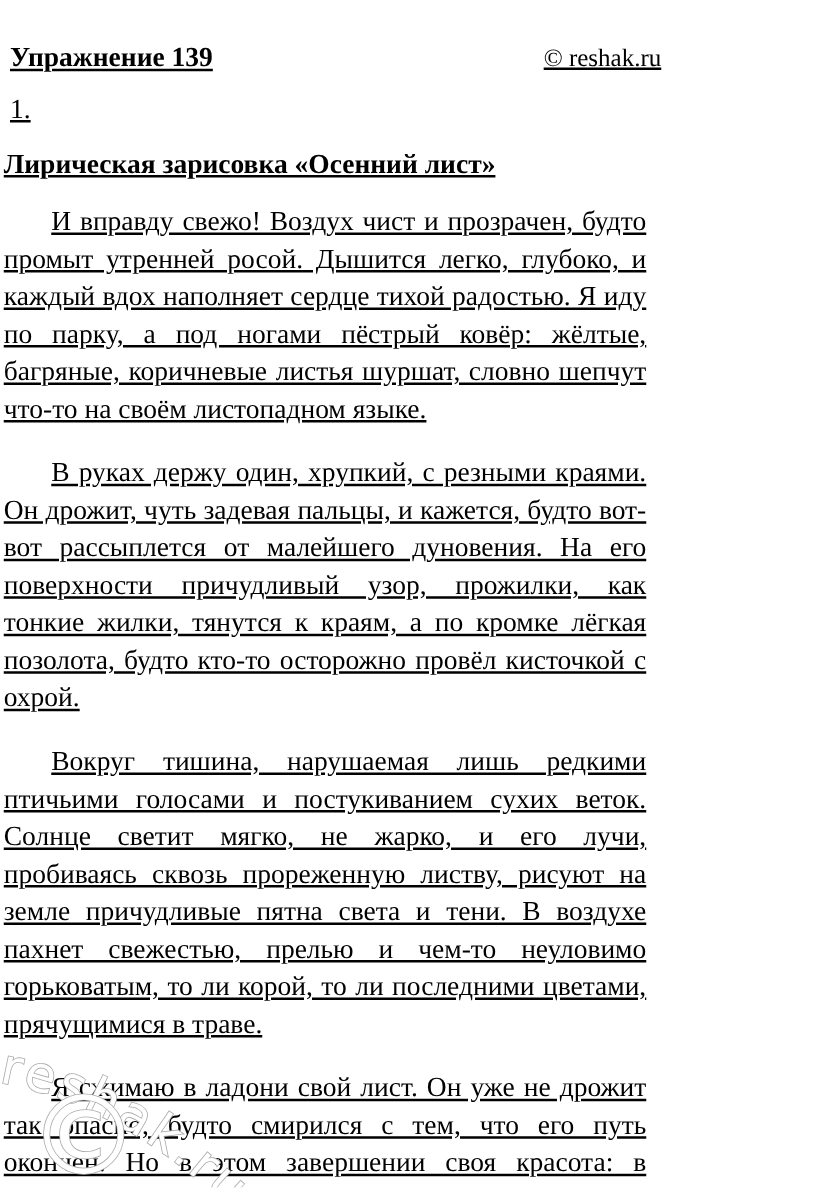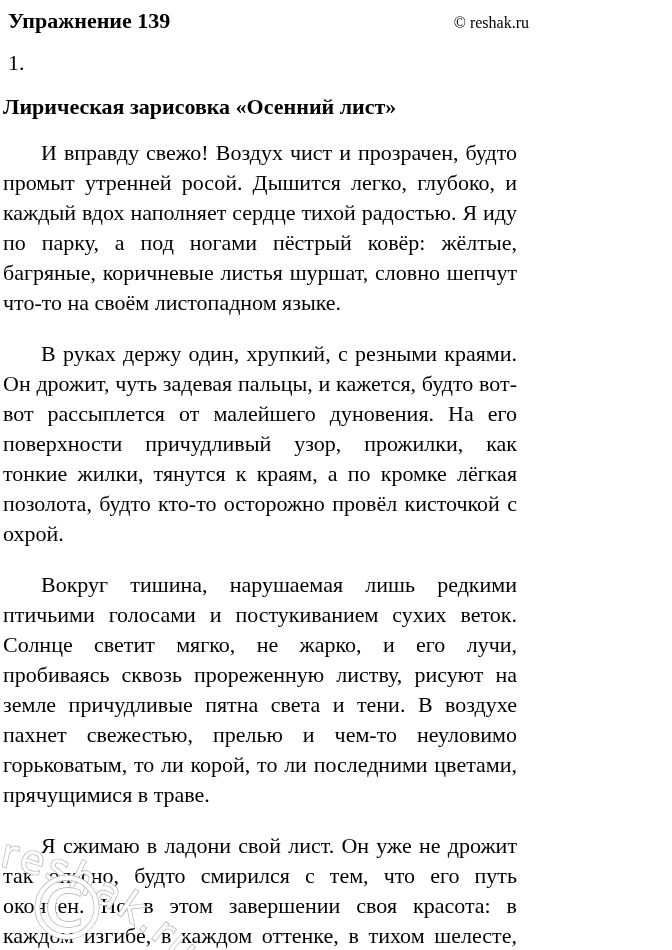--- a/index.html
+++ b/index.html
@@ -12,34 +12,36 @@
     width: 536px;
     height: 950px;
     box-sizing: border-box;
     padding: 6px 7px 0 3px;
     background: #ffffff;
     color: #000000;
     font-family: "Liberation Serif", serif;
     font-size: 22px;
     line-height: 30px;
     overflow: hidden;
+    text-decoration: underline;
   }
   .header-row {
     display: flex;
     justify-content: space-between;
     align-items: baseline;
     margin: 0 0 10px 0;
   }
   .exercise-title {
     font-weight: bold;
     padding-left: 5px;
   }
   .copyright {
     font-weight: normal;
-    font-size: 16px;
+    font-size: 20px;
+    margin-top: 26px;
   }
   .item-number {
     margin: 0 0 14px 0;
     padding-left: 5px;
   }
   .essay-heading {
     font-weight: bold;
     margin: 12px 0 16px 0;
   }
   .body-text p {

